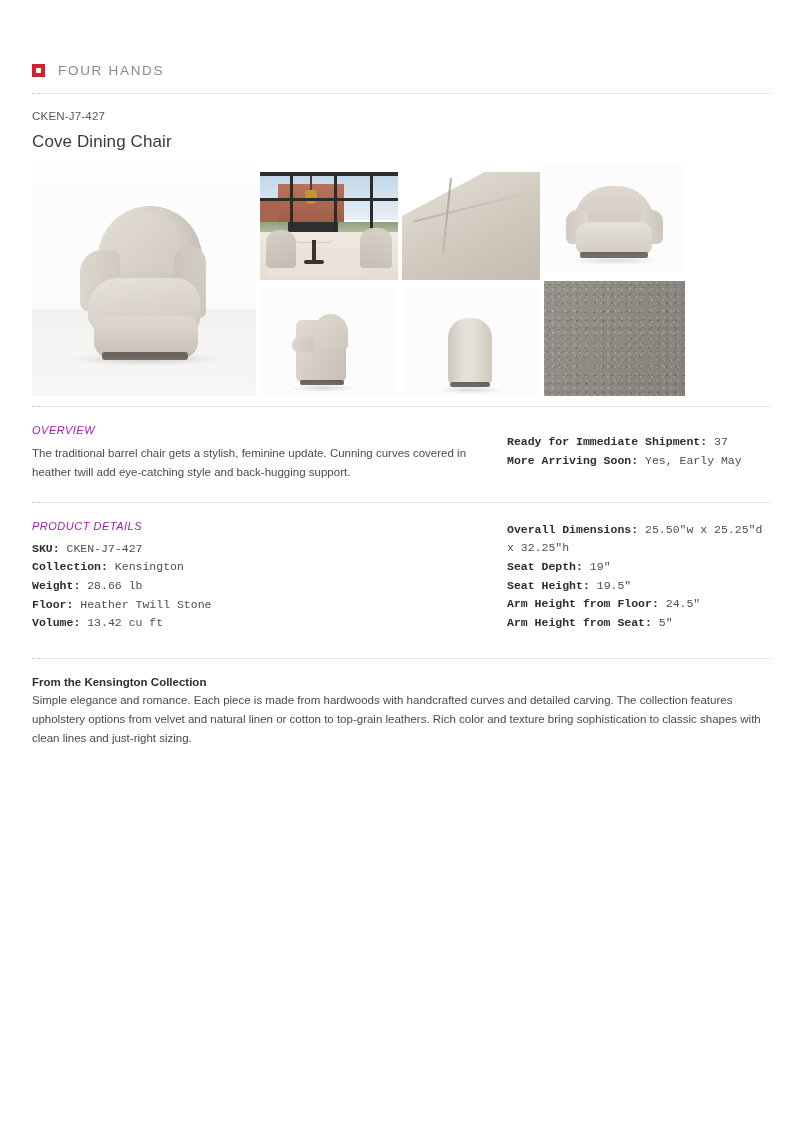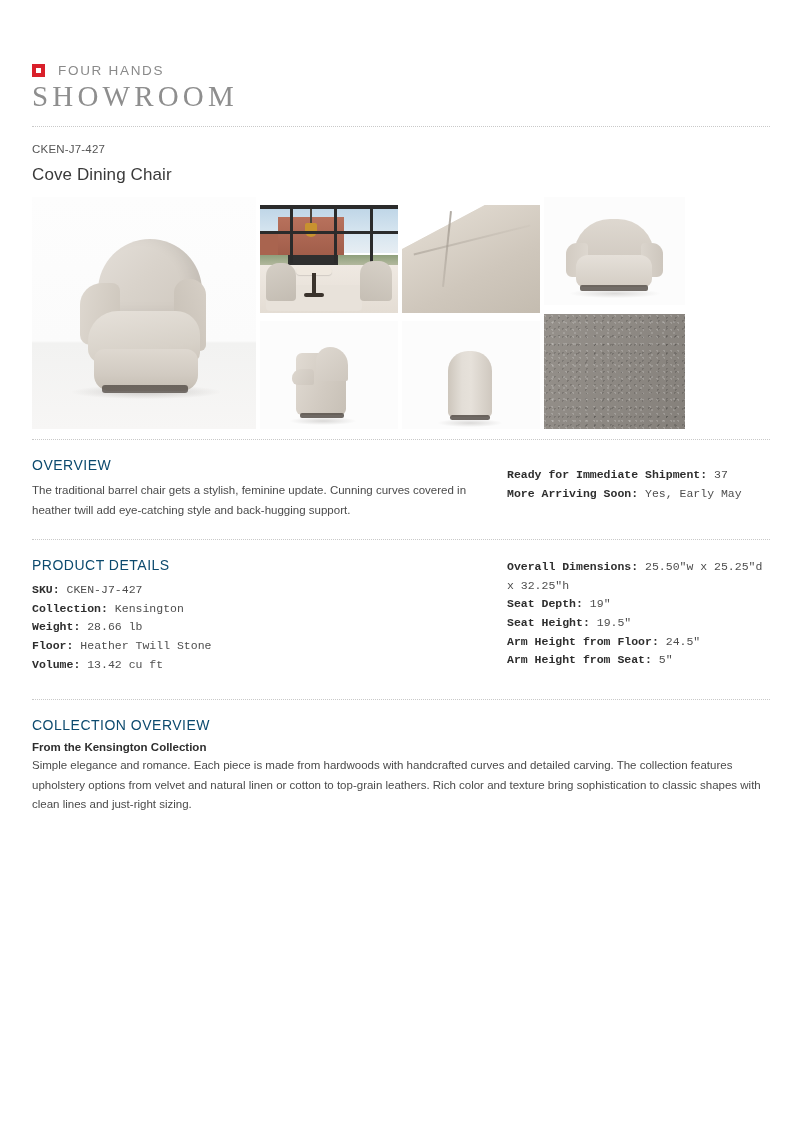--- a/index.html
+++ b/index.html
@@ -347,25 +347,26 @@
 
   
   .section {
     display: flex;
     padding-top: 17px;
   }
   .col-left  { width: 470px; flex: 0 0 470px; }
   .col-right { flex: 1 1 auto; padding-left: 5px; }
 
   .sec-title {
-    font-size: 14px;
+    font-size: 11px;
     font-weight: 400;
-    color: #0c4a6e;
+    color: #a21caf;
     letter-spacing: 0.5px;
     margin: 0 0 8px 0;
+    font-style: italic;
   }
   .body-text {
     font-size: 11.5px;
     line-height: 1.68;
     color: #4a4a4a;
     margin: 0;
   }
   .spec-list { margin: 0; padding: 0; list-style: none; font-family: Liberation Mono, monospace; }
   .spec-list li {
     font-size: 11.5px;
@@ -390,21 +391,20 @@
 </head>
 <body>
 
 <div class="page">
 
   <div class="brand">
     <div class="brand-top">
       <span class="brand-mark"></span>
       <span class="brand-name">FOUR HANDS</span>
     </div>
-    <div class="brand-word">SHOWROOM</div>
   </div>
 
   <div class="rule rule-header"></div>
 
   <div class="prod-head">
     <div class="sku-line">CKEN-J7-427</div>
     <div class="prod-title">Cove Dining Chair</div>
   </div>
 
   <div class="gallery">
@@ -557,18 +557,17 @@
           <span class="spec-k">Arm Height from Seat:</span>
           <span class="spec-v">5"</span>
         </li>
       </ul>
     </div>
   </div>
 
   <div class="rule" style="margin-top:25px;"></div>
 
   <div class="sec-collection">
-    <div class="sec-title">COLLECTION OVERVIEW</div>
     <p class="sub-head">From the Kensington Collection</p>
     <p class="body-text collection-body">Simple elegance and romance. Each piece is made from hardwoods with handcrafted curves and detailed carving. The collection features upholstery options from velvet and natural linen or cotton to top-grain leathers. Rich color and texture bring sophistication to classic shapes with clean lines and just-right sizing.</p>
   </div>
 
 </div>
 
 </body></html>

